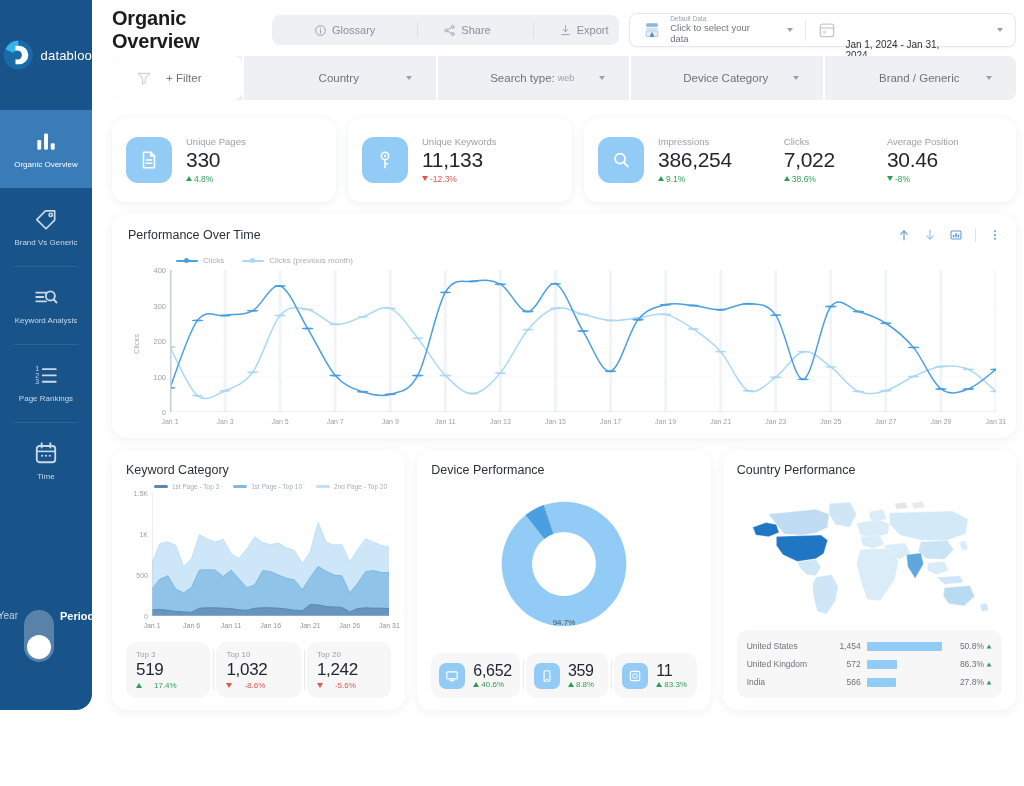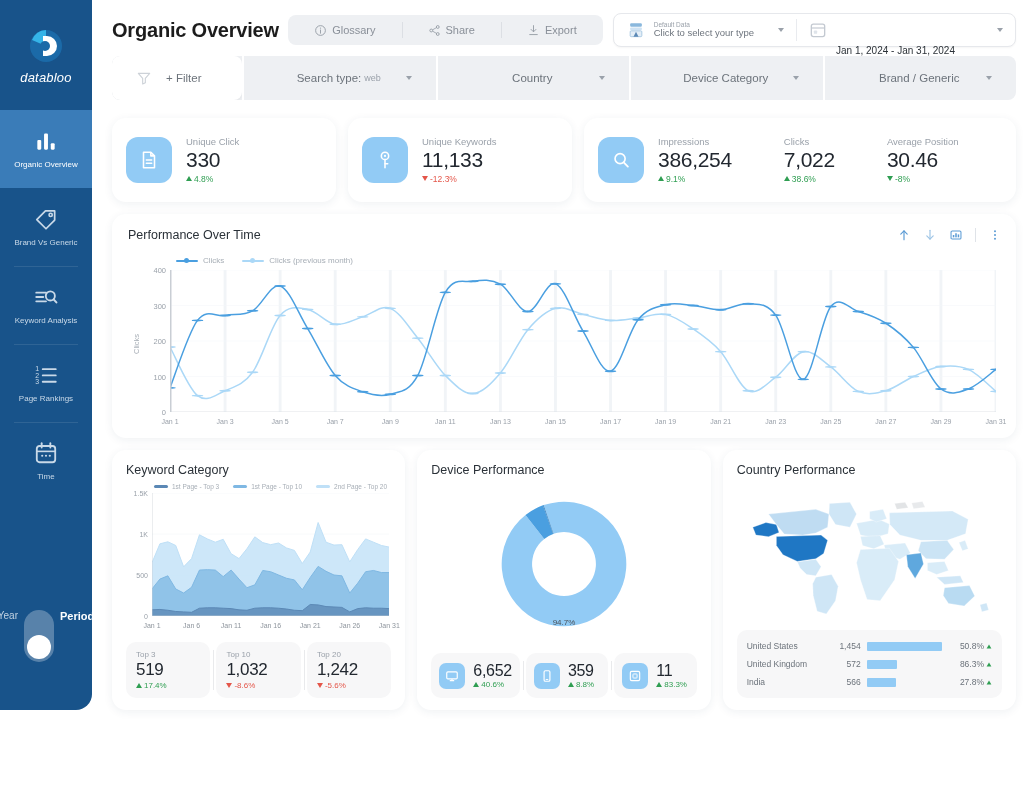--- a/index.html
+++ b/index.html
@@ -13,23 +13,22 @@
 
   
   .sidebar {
     position: absolute; left: 0; top: 0; width: 92px; height: 710px;
     background: #18538a;
     border-radius: 0 0 16px 0;
     display: flex; flex-direction: column; align-items: center;
   }
   .logo-block {
     width: 100%; height: 110px;
-    display: flex; flex-direction: column; align-items: center; justify-content: center;
+    display: flex; flex-direction: row; align-items: center; justify-content: center;
     gap: 4px;
-    font-style: italic;
   }
   .logo-mark { width: 40px; height: 40px; }
   .logo-text { font-size: 13px; color: #ffffff; letter-spacing: .2px; font-weight: 500; }
 
   .nav-item {
     width: 100%; height: 78px;
     display: flex; flex-direction: column; align-items: center; justify-content: center;
     gap: 7px; cursor: pointer;
     position: relative;
   }
@@ -75,20 +74,21 @@
 
   .btn-group {
     display: flex; align-items: center; background:#eef0f3; border-radius: 8px; height: 30px;
     overflow:hidden;
   }
   .tb-btn {
     display:flex; align-items:center; gap:5px; padding: 0 26px; height:30px;
     font-size: 11px; color:#8a9099; cursor:pointer; background:transparent; border:none;
     font-family: inherit;
     position: relative;
+    margin-left: 16px;
   }
   .tb-btn + .tb-btn::before {
     content:""; position:absolute; left:0; top:7px; bottom:7px; width:1px; background:#dcdfe4;
   }
   .tb-ico { width:13px; height:13px; display:block; flex:none; }
 
   .selector-wrap {
     display:flex; align-items:center; background:#ffffff; border:1px solid #e6e8ec;
     border-radius: 8px; height: 34px; box-shadow: 0 1px 2px rgba(0,0,0,.04);
   }
@@ -207,21 +207,21 @@
   .mini-row { display:flex; gap: 6px; margin-top: 8px; }
   .mini-box {
     flex:1 1 0; background:#f7f7f8; border-radius: 10px; padding: 8px 10px;
     display:flex; flex-direction:column; gap:1px; position:relative;
   }
   .mini-box + .mini-box::before {
     content:""; position:absolute; left:-3px; top: 8px; bottom: 8px; width:1px; background:#e9eaec;
   }
   .mini-label { font-size: 8px; color:#9aa1aa; }
   .mini-value { font-size: 17px; color:#222830; letter-spacing:-.3px; }
-  .mini-delta { font-size: 8px; display:flex; align-items:center; gap:2px; }
+  .mini-delta { font-size: 8px; display:flex; align-items:center; gap:12px; }
   .mini-delta.up { color:#2f9e52; }
   .mini-delta.down { color:#e4564a; }
 
   .donut-wrap { display:flex; align-items:center; justify-content:center; height:100%; position:relative; }
   .donut-label { position:absolute; bottom: 18px; left:50%; transform:translateX(-50%); font-size: 8px; color:#4a5159; }
 
   .dev-row { display:flex; gap: 6px; margin-top: 8px; }
   .dev-box {
     flex:1 1 0; background:#f7f7f8; border-radius: 10px; padding: 9px 8px;
     display:flex; align-items:center; gap:8px; position:relative;
@@ -365,21 +365,21 @@
         <div class="selector-wrap">
           <div class="sel">
             <svg class="sel-ico" viewBox="0 0 24 24">
               <rect x="5" y="4" width="14" height="4" rx="1.2" fill="#8ab8dd"></rect>
               <rect x="5" y="9" width="14" height="3" rx="1" fill="#cfe3f4"></rect>
               <rect x="5" y="13" width="14" height="7" rx="1.2" fill="#e4eef7" stroke="#9fc3e0" stroke-width="1"></rect>
               <path d="M9 20 L12 14 L15 20 Z" fill="#5b88b5"></path>
             </svg>
             <div class="sel-txt">
               <span class="sel-sub">Default Data</span>
-              <span class="sel-main">Click to select your type</span>
+              <span class="sel-main">Click to select your data</span>
             </div>
             <div class="caret"></div>
           </div>
           <div class="sel">
             <svg class="sel-ico" viewBox="0 0 24 24">
               <rect x="4" y="5" width="16" height="15" rx="2.5" fill="none" stroke="#c3c9d1" stroke-width="1.6"></rect>
               <line x1="4" y1="9.6" x2="20" y2="9.6" stroke="#c3c9d1" stroke-width="1.4"></line>
               <rect x="7" y="12.5" width="4" height="4" rx="1" fill="#dfe4ea"></rect>
             </svg>
             <span class="sel-date">Jan 1, 2024 - Jan 31, 2024</span>
@@ -390,26 +390,26 @@
     </div>
 
     <div class="filterbar">
       <div class="f-cell first">
         <svg class="filter-ico" viewBox="0 0 24 24">
           <path d="M3.5 5 H20.5 L14 12.5 V19 L10 21 V12.5 Z" fill="none" stroke="#cdd2d8" stroke-width="1.7" stroke-linejoin="round"></path>
         </svg>
         <span class="f-label">+ Filter</span>
       </div>
       <div class="f-cell">
+        <span class="f-label">Country</span>
+        <span class="f-caret"></span>
+      </div>
+      <div class="f-cell">
         <span class="f-label">Search type:</span>
         <span class="f-value">web</span>
-        <span class="f-caret"></span>
-      </div>
-      <div class="f-cell">
-        <span class="f-label">Country</span>
         <span class="f-caret"></span>
       </div>
       <div class="f-cell">
         <span class="f-label">Device Category</span>
         <span class="f-caret"></span>
       </div>
       <div class="f-cell">
         <span class="f-label">Brand / Generic</span>
         <span class="f-caret"></span>
       </div>
@@ -420,21 +420,21 @@
       <div class="kpi-card c1">
         <div class="kpi-ico-box">
           <svg viewBox="0 0 24 24">
             <path d="M6 3.5 H14 L18 7.5 V20.5 H6 Z" fill="none" stroke="#fff" stroke-width="1.7" stroke-linejoin="round"></path>
             <polyline points="14,3.5 14,7.5 18,7.5" fill="none" stroke="#fff" stroke-width="1.7" stroke-linejoin="round"></polyline>
             <line x1="9" y1="12" x2="15" y2="12" stroke="#fff" stroke-width="1.5" stroke-linecap="round"></line>
             <line x1="9" y1="15.5" x2="15" y2="15.5" stroke="#fff" stroke-width="1.5" stroke-linecap="round"></line>
           </svg>
         </div>
         <div class="metric">
-          <div class="m-label">Unique Click</div>
+          <div class="m-label">Unique Pages</div>
           <div class="m-value">330</div>
           <div class="m-delta up">
             <span class="tri-up"></span>
             <span>4.8%</span>
           </div>
         </div>
       </div>
 
       <div class="kpi-card c2">
         <div class="kpi-ico-box">

